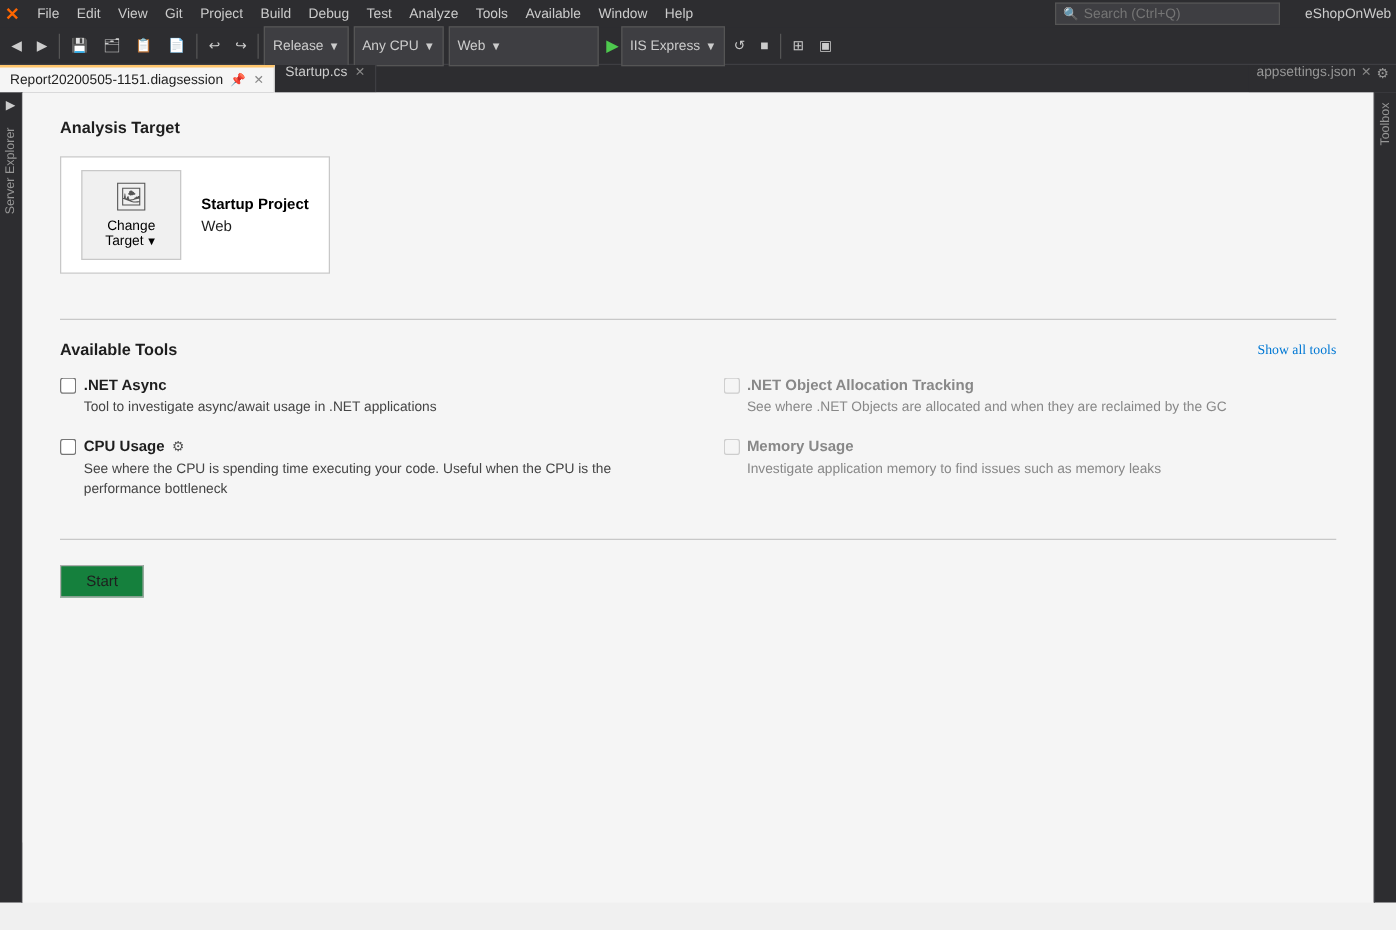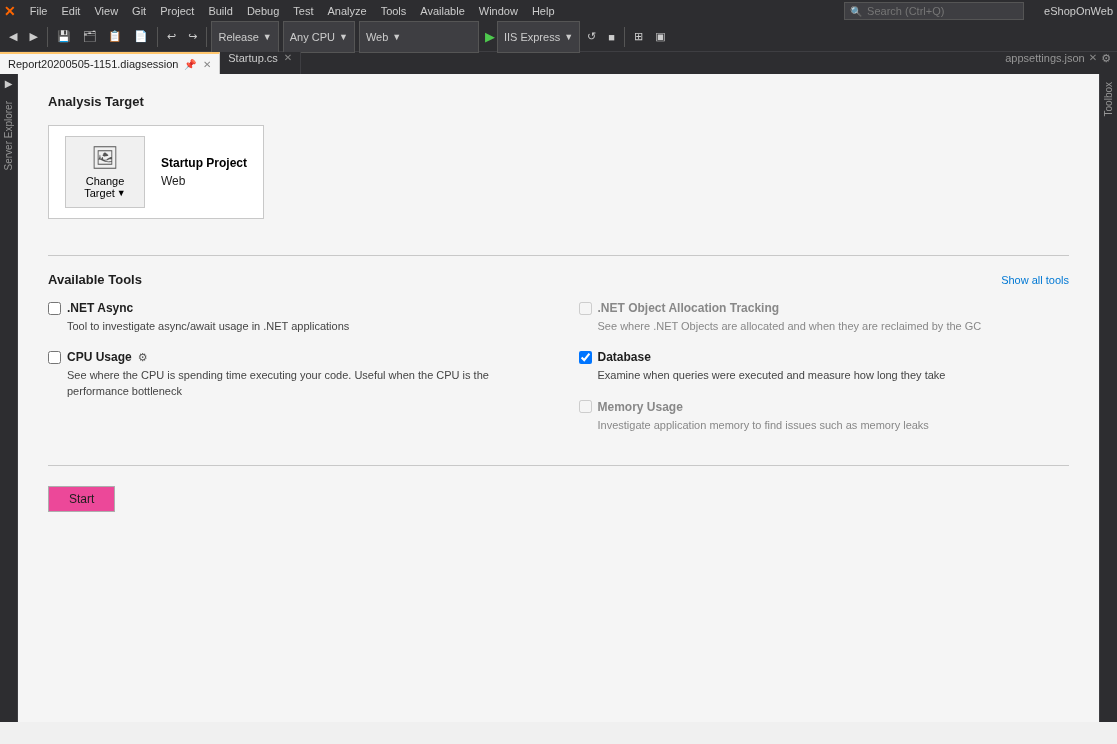--- a/index.html
+++ b/index.html
@@ -30,36 +30,36 @@
     .section-title { font-size: 13px; font-weight: 600; color: #1e1e1e; margin-bottom: 16px; }
     .analysis-target-box { border: 1px solid #c8c8c8; background: #fff; display: inline-flex; align-items: center; padding: 10px 16px; gap: 16px; margin-bottom: 20px; }
     .change-target-btn { display: flex; flex-direction: column; align-items: center; border: 1px solid #c8c8c8; padding: 8px 12px; cursor: pointer; background: #f0f0f0; min-width: 80px; }
     .startup-title { font-size: 12px; font-weight: 600; color: #000000; }
     .startup-value { font-size: 12px; color: #1e1e1e; }
 
     .divider { border: none; border-top: 1px solid #c8c8c8; margin: 16px 0; }
 
     
     .tools-header { display: flex; justify-content: space-between; align-items: center; margin-bottom: 14px; }
-    .show-all-link { color: #0078d4; font-size: 11px; cursor: pointer; text-decoration: none; }
+    .show-all-link { color: #0078d4; font-size: 11px; cursor: pointer; text-decoration: none; font-family: Liberation Serif, serif; }
 
     .tools-grid { display: grid; grid-template-columns: 1fr 1fr; gap: 0 40px; }
     .tool-item { margin-bottom: 16px; }
     .tool-header { display: flex; align-items: center; gap: 6px; margin-bottom: 4px; }
     .tool-checkbox { width: 13px; height: 13px; cursor: pointer; }
     .tool-name { font-size: 12px; font-weight: 600; color: #1e1e1e; }
     .tool-name.disabled { color: #888; }
     .tool-desc { font-size: 11px; color: #444; margin-left: 19px; line-height: 1.4; }
     .tool-desc.disabled { color: #888; }
     .tool-desc a, .tool-desc-link { color: #0078d4; text-decoration: none; }
     .gear-icon { font-size: 11px; color: #555; cursor: pointer; }
 
     
     .start-section { margin-top: 20px; }
-    .start-btn { background: #ec4899; border: 1px solid #adadad; color: #1e1e1e; padding: 5px 20px; font-size: 12px; cursor: pointer; }
+    .start-btn { background: #15803d; border: 1px solid #adadad; color: #1e1e1e; padding: 5px 20px; font-size: 12px; cursor: pointer; }
 
     
     .top-bars { background: #2d2d30; }
     .menu-toolbar-row { display: flex; align-items: center; background: #2d2d30; height: 22px; }
     .second-toolbar { display: flex; align-items: center; background: #2d2d30; height: 30px; padding: 2px 4px; gap: 2px; border-bottom: 1px solid #3e3e42; }
   </style>
 </head>
 <body>
 
 <div class="top-bars">
@@ -209,27 +209,20 @@
           <div>
 
             <div class="tool-item">
               <div class="tool-header">
                 <input type="checkbox" class="tool-checkbox" disabled="" style="">
                 <span class="tool-name disabled">.NET Object Allocation Tracking</span>
               </div>
               <div class="tool-desc disabled">See where .NET Objects are allocated and when they are reclaimed by the GC</div>
             </div>
 
-            <div class="tool-item">
-              <div class="tool-header">
-                <input type="checkbox" class="tool-checkbox" checked="" style="">
-                <span class="tool-name">Database</span>
-              </div>
-              <div class="tool-desc">Examine when queries were executed and measure how long they take</div>
-            </div>
 
             <div class="tool-item">
               <div class="tool-header">
                 <input type="checkbox" class="tool-checkbox" disabled="" style="">
                 <span class="tool-name disabled">Memory Usage</span>
               </div>
               <div class="tool-desc disabled">Investigate application memory to find issues such as memory leaks</div>
             </div>
 
           </div>

